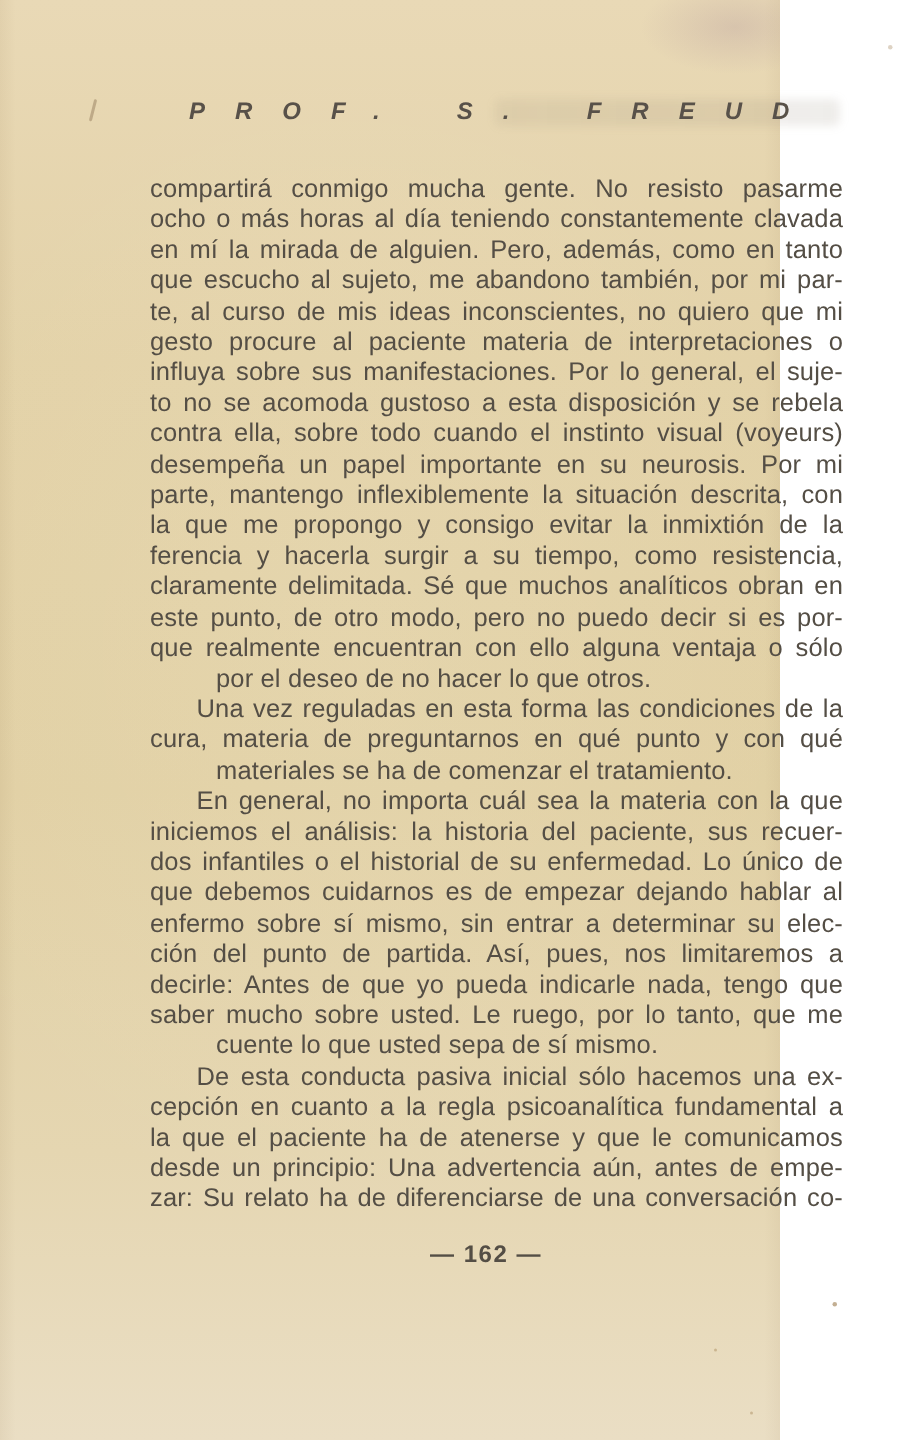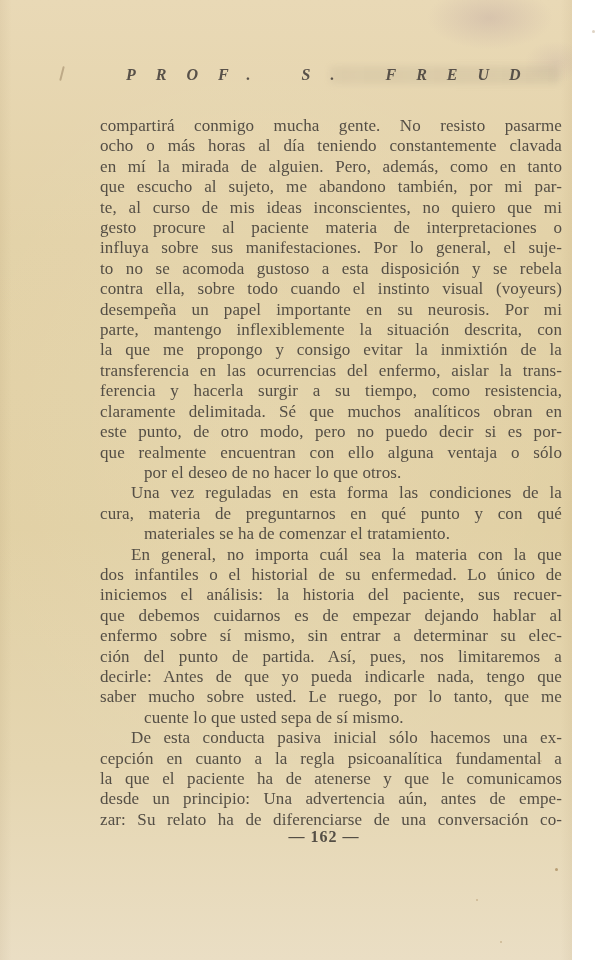--- a/index.html
+++ b/index.html
@@ -1,27 +1,27 @@
 <!DOCTYPE html>
 <html><head>
 <meta charset="utf-8">
 <style>
   html,body { margin:0; padding:0; }
   body { width:616px; height:960px; overflow:hidden; }
 
   .book-page {
     position:relative;
-    width:572px; height:960px;
+    width:520px; height:960px;
     background:
       radial-gradient(ellipse 90px 45px at 490px 18px, rgba(154,122,144,0.22), rgba(154,122,144,0) 70%),
       radial-gradient(ellipse 45px 30px at 556px 62px, rgba(154,122,144,0.14), rgba(154,122,144,0) 70%),
       radial-gradient(ellipse 420px 500px at 45% 45%, rgba(255,250,235,0.10), rgba(255,250,235,0) 80%),
       linear-gradient(90deg, rgba(125,95,55,0.07), rgba(125,95,55,0) 2%, rgba(125,95,55,0) 98%, rgba(125,95,55,0.06)),
       linear-gradient(180deg, #e9d9b6 0%, #e3d2a8 25%, #e1d0a4 55%, #e5d6b1 80%, #eadec4 100%);
-    font-family:Liberation Serif, serif;
+    font-family:Liberation Sans, sans-serif;
     color:#544e45;
   }
 
   .page-header {
     position:absolute;
     left:126px; top:66px;
     font-size:16px;
     font-weight:bold;
     font-style:italic;
     letter-spacing:20px;
@@ -99,32 +99,31 @@
       <div class="line">en mí la mirada de alguien. Pero, además, como en tanto</div>
       <div class="line">que escucho al sujeto, me abandono también, por mi par-</div>
       <div class="line">te, al curso de mis ideas inconscientes, no quiero que mi</div>
       <div class="line">gesto procure al paciente materia de interpretaciones o</div>
       <div class="line">influya sobre sus manifestaciones. Por lo general, el suje-</div>
       <div class="line">to no se acomoda gustoso a esta disposición y se rebela</div>
       <div class="line">contra ella, sobre todo cuando el instinto visual (voyeurs)</div>
       <div class="line">desempeña un papel importante en su neurosis. Por mi</div>
       <div class="line">parte, mantengo inflexiblemente la situación descrita, con</div>
       <div class="line">la que me propongo y consigo evitar la inmixtión de la</div>
-      <div class="line">transferencia en las ocurrencias del enfermo, aislar la trans-</div>
       <div class="line">ferencia y hacerla surgir a su tiempo, como resistencia,</div>
       <div class="line">claramente delimitada. Sé que muchos analíticos obran en</div>
       <div class="line">este punto, de otro modo, pero no puedo decir si es por-</div>
       <div class="line">que realmente encuentran con ello alguna ventaja o sólo</div>
       <div class="line last">por el deseo de no hacer lo que otros.</div>
       <div class="line indent">Una vez reguladas en esta forma las condiciones de la</div>
       <div class="line">cura, materia de preguntarnos en qué punto y con qué</div>
       <div class="line last">materiales se ha de comenzar el tratamiento.</div>
       <div class="line indent">En general, no importa cuál sea la materia con la que</div>
+      <div class="line">iniciemos el análisis: la historia del paciente, sus recuer-</div>
       <div class="line">dos infantiles o el historial de su enfermedad. Lo único de</div>
-      <div class="line">iniciemos el análisis: la historia del paciente, sus recuer-</div>
       <div class="line">que debemos cuidarnos es de empezar dejando hablar al</div>
       <div class="line">enfermo sobre sí mismo, sin entrar a determinar su elec-</div>
       <div class="line">ción del punto de partida. Así, pues, nos limitaremos a</div>
       <div class="line">decirle: Antes de que yo pueda indicarle nada, tengo que</div>
       <div class="line">saber mucho sobre usted. Le ruego, por lo tanto, que me</div>
       <div class="line last">cuente lo que usted sepa de sí mismo.</div>
       <div class="line indent">De esta conducta pasiva inicial sólo hacemos una ex-</div>
       <div class="line">cepción en cuanto a la regla psicoanalítica fundamental a</div>
       <div class="line">la que el paciente ha de atenerse y que le comunicamos</div>
       <div class="line">desde un principio: Una advertencia aún, antes de empe-</div>

